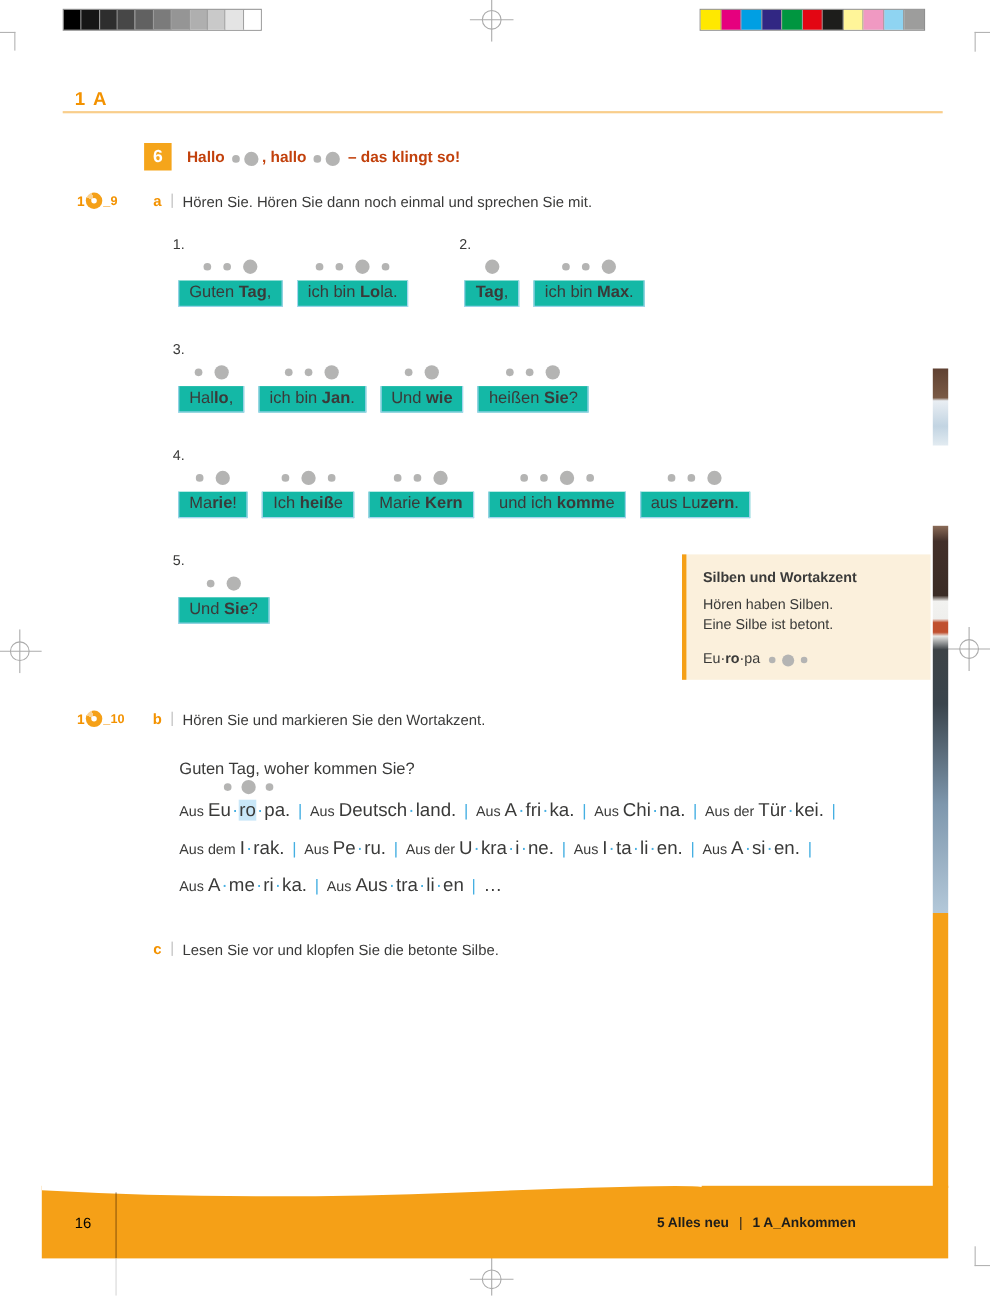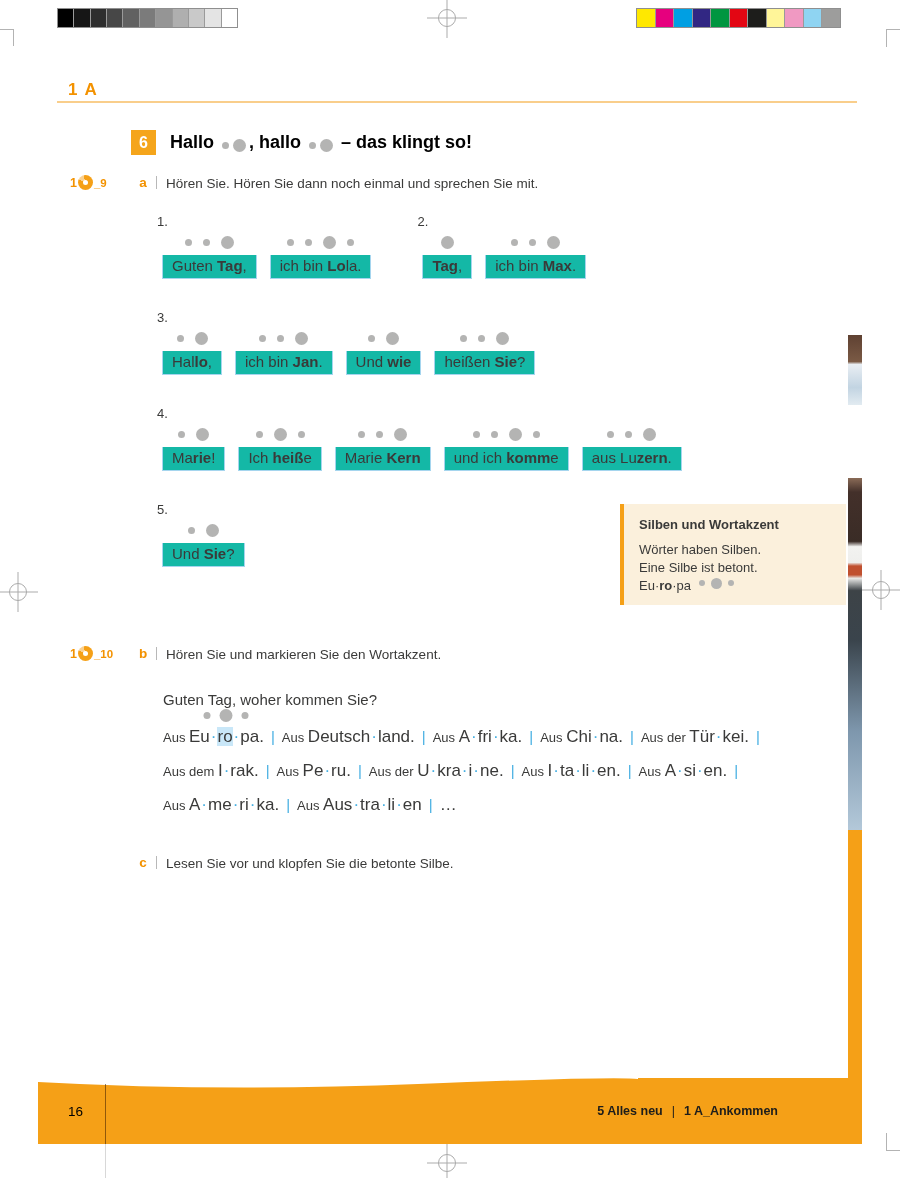--- a/index.html
+++ b/index.html
@@ -19,21 +19,21 @@
   .crop-br{left:886px;top:1133px;width:14px;height:18px;border-bottom:1px solid #b3b3b3;border-left:1px solid #b3b3b3;}
 
   
   .hdr-label{position:absolute;left:68px;top:80px;font-size:17px;font-weight:bold;color:#F39200;letter-spacing:1.5px;}
   .hdr-rule{position:absolute;left:57px;top:101px;width:800px;height:2px;background:#F9CE8B;}
 
   
   .title-row{position:absolute;left:131px;top:130px;display:flex;align-items:center;gap:14px;}
   .num-box{width:25px;height:25px;background:#F5A51B;color:#ffffff;font-weight:bold;font-size:16px;
            display:flex;align-items:center;justify-content:center;}
-  .ex-title{font-size:18px;font-weight:bold;color:#000000;}
+  .ex-title{font-size:14px;font-weight:bold;color:#c2410c;}
   .dots-inline{display:inline-flex;align-items:center;gap:4px;margin:0 3px;vertical-align:-1px;}
 
   
   .dot{display:inline-block;border-radius:50%;background:#B4B4B3;flex:0 0 auto;}
   .dot-sm{width:7px;height:7px;}
   .dot-lg{width:13px;height:13px;}
 
   
   .sect-row{position:absolute;left:70px;display:flex;align-items:flex-start;width:760px;}
   .track{width:58px;margin-right:9px;display:flex;align-items:center;color:#F39200;font-weight:bold;}
@@ -55,21 +55,21 @@
   .dots-row{display:flex;align-items:center;justify-content:center;gap:11px;height:15px;margin-bottom:5px;}
   .speech-box{border:1.5px solid #A5D5EE;border-top:none;background:#14b8a6;padding:2px 9px 4px 9px;
               font-size:15px;white-space:nowrap;color:#3A3A39;}
   .speech-box .b{font-weight:bold;}
 
   
   .infobox{position:absolute;left:620px;top:504px;width:226px;box-sizing:border-box;background:#FBF0DC;
            border-left:4px solid #F5A017;padding:13px 12px 12px 15px;min-height:101px;}
   .infobox h4{margin:0 0 9px 0;font-size:13px;color:#3A3A39;}
   .infobox p{margin:0;font-size:13px;line-height:1.38;}
-  .ib-example{display:flex;align-items:flex-start;gap:8px;font-size:13px;margin-top:1px;}
+  .ib-example{display:flex;align-items:flex-end;gap:8px;font-size:13px;margin-top:14px;}
   .ib-example .b{font-weight:bold;}
   .ib-dots{display:inline-flex;align-items:center;gap:6px;}
   .ib-dots .dot-sm{width:6px;height:6px;}
   .ib-dots .dot-lg{width:11px;height:11px;}
 
   
   .question{position:absolute;left:163px;top:691px;font-size:15px;}
   .countries{position:absolute;left:163px;top:708px;width:630px;padding-top:17px;}
   .country-line{margin-bottom:9px;line-height:24px;white-space:normal;}
   .aus{font-size:13px;}
@@ -323,21 +323,21 @@
               </div>
               <div class="speech-box"><span>Und </span><span class="b">Sie</span><span>?</span></div>
             </div>
           </div>
         </div>
       </div>
     </div>
 
   <div class="infobox">
     <h4>Silben und Wortakzent</h4>
-    <p>Wörter haben Silben.</p>
+    <p>Hören haben Silben.</p>
     <p>Eine Silbe ist betont.</p>
     <div class="ib-example" id="ib-example">
         <span><span>Eu</span><span>·</span><span class="b">ro</span><span>·</span><span>pa</span></span>
         <span class="ib-dots">
           <span class="dot dot-sm"></span>
           <span class="dot dot-lg"></span>
           <span class="dot dot-sm"></span>
         </span>
       </div>
   </div>

